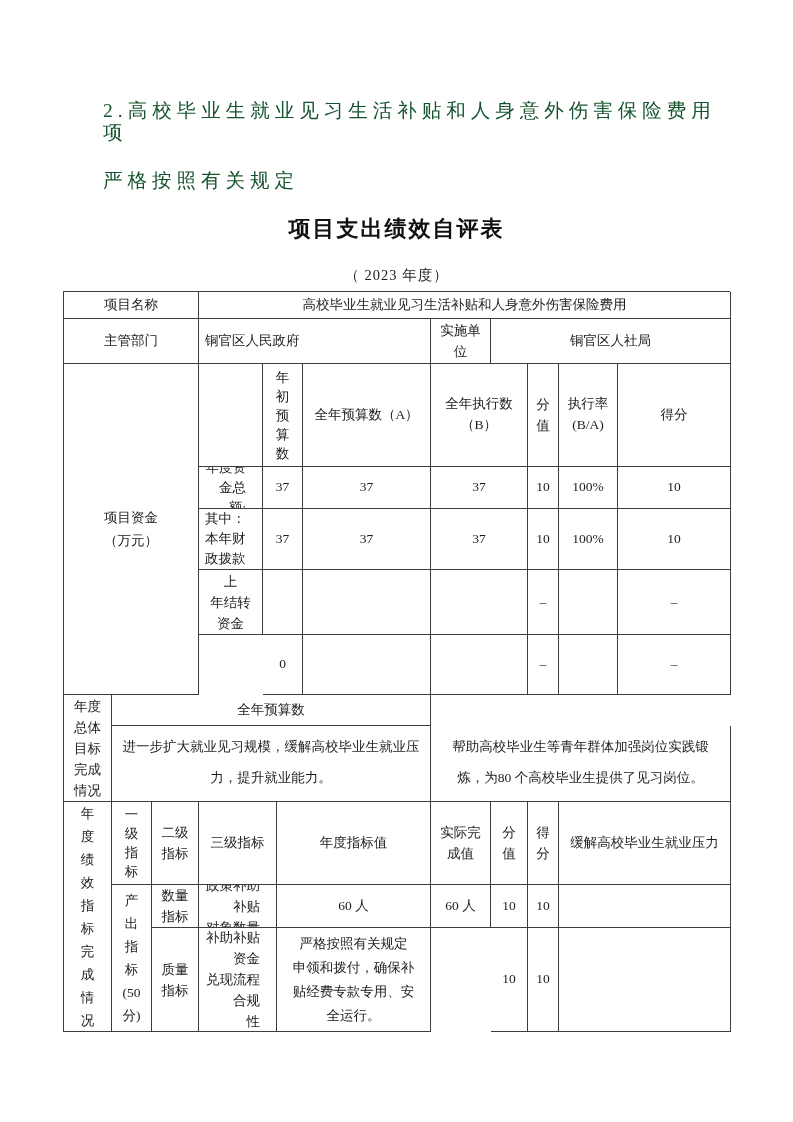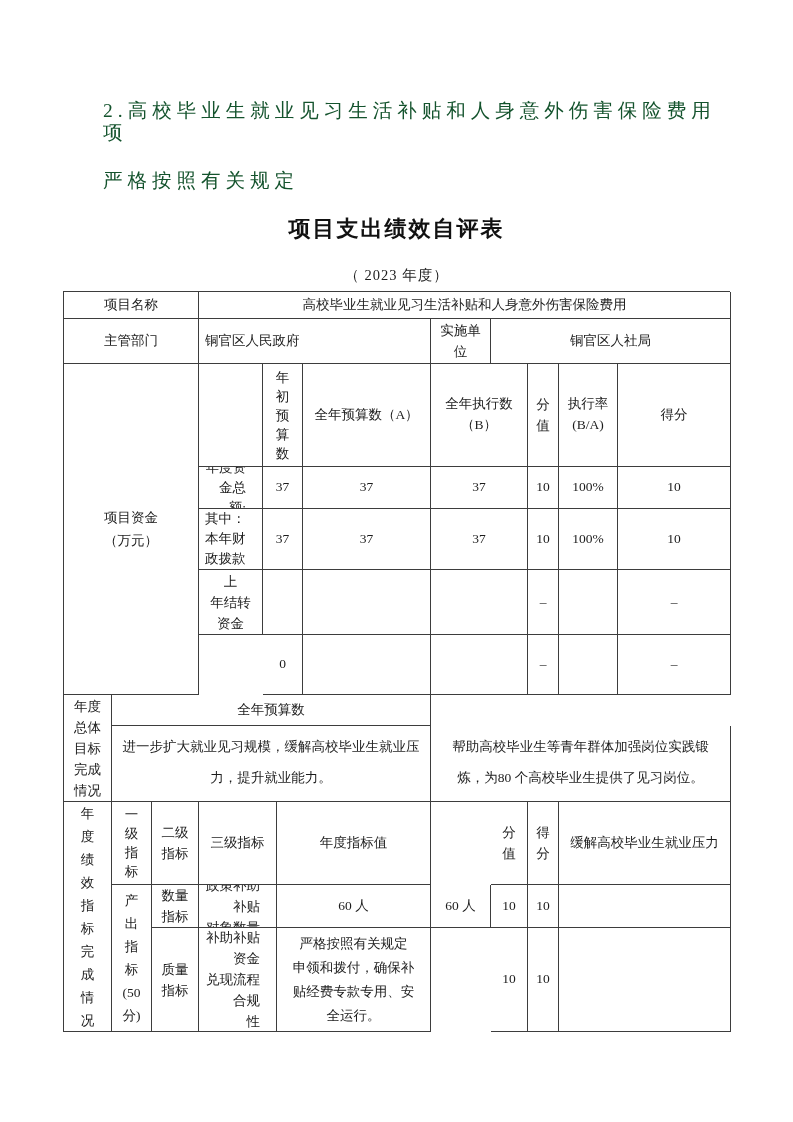--- a/index.html
+++ b/index.html
@@ -138,20 +138,22 @@
 况</div>
 
   <div class="cell lh19" style="grid-area:10/2/11/3">一
 级
 指
 标</div>
   <div class="cell lh21" style="grid-area:10/3/11/4">二级
 指标</div>
   <div class="cell" style="grid-area:10/6/11/8">年度指标值</div>
   <div class="cell" style="grid-area:10/4/11/6">三级指标</div>
+  <div class="cell lh21" style="grid-area:10/8/11/9">实际完
+成值</div>
   <div class="cell lh21" style="grid-area:10/9/11/10">分
 值</div>
   <div class="cell lh21" style="grid-area:10/10/11/11">得
 分</div>
   <div class="cell" style="grid-area:10/11/11/13">缓解高校毕业生就业压力</div>
 
   <div class="cell lh23" style="grid-area:11/2/13/3">产
 出
 指
 标

